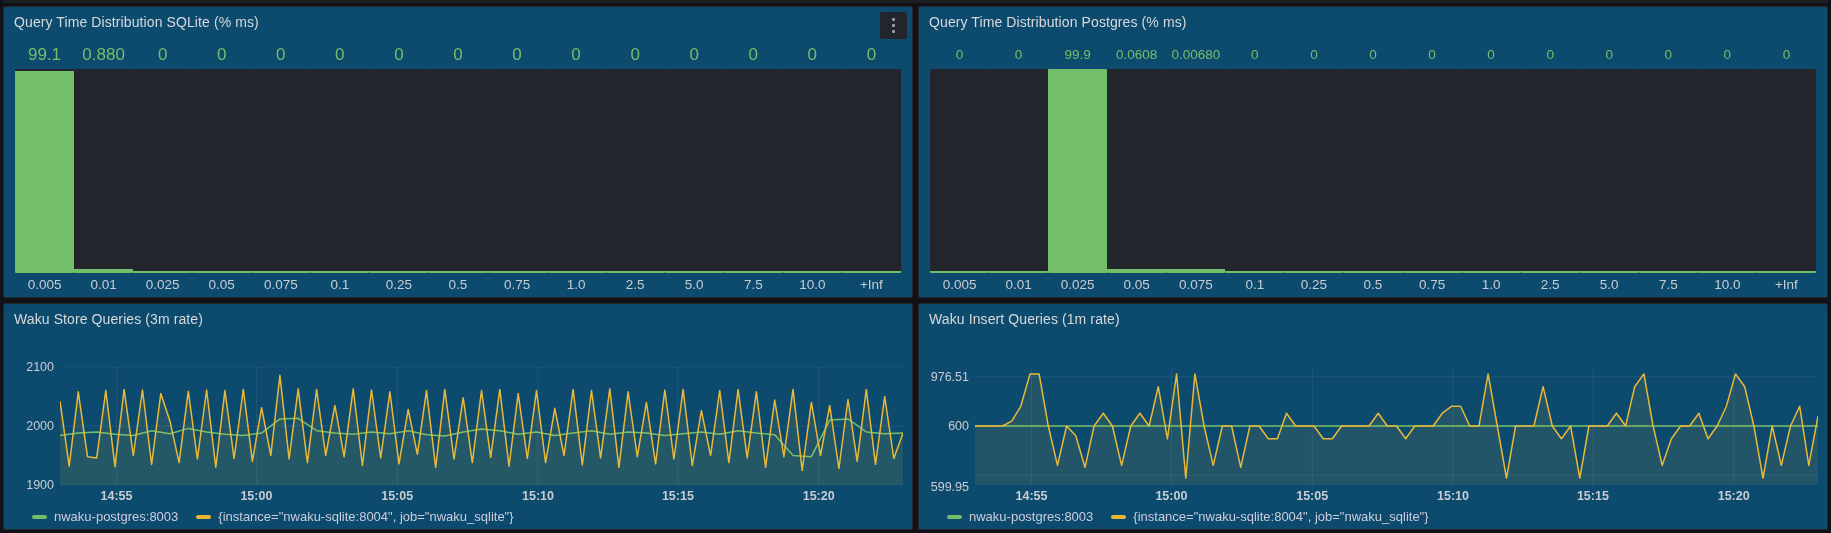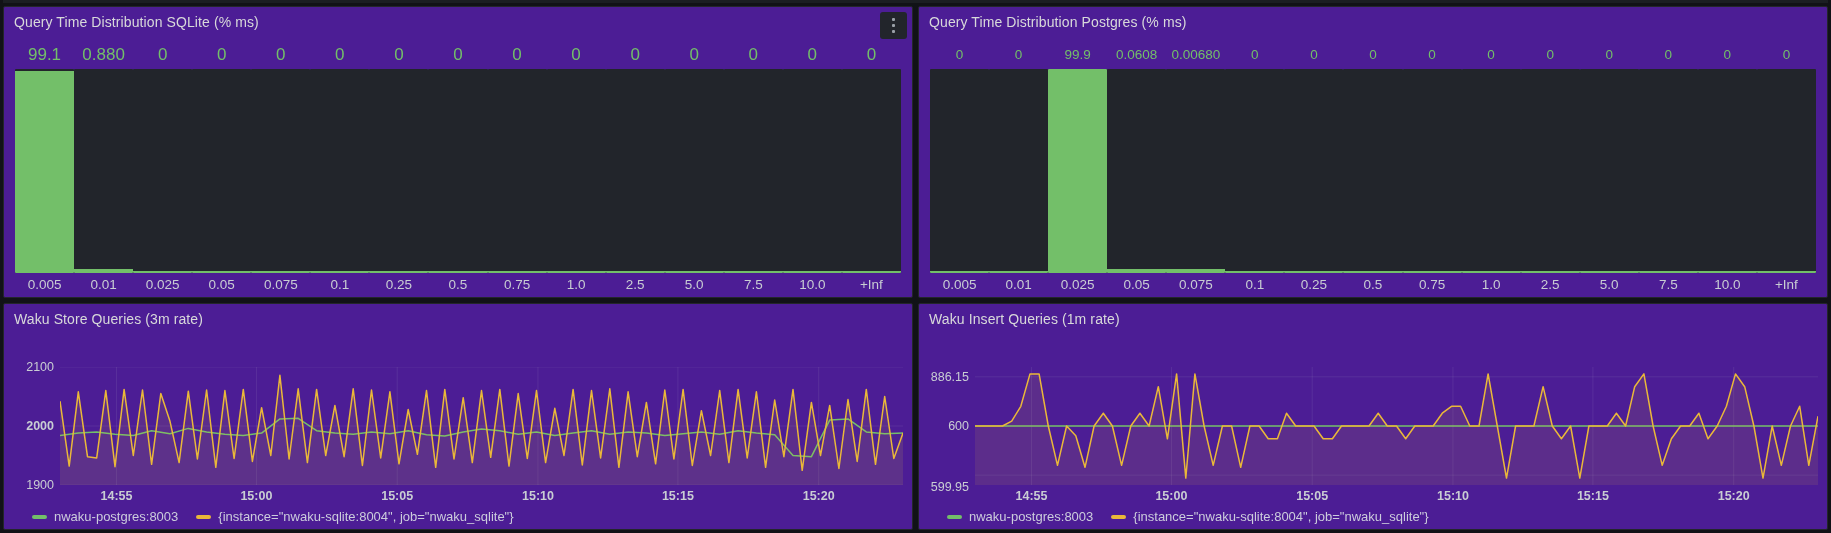--- a/index.html
+++ b/index.html
@@ -8,21 +8,21 @@
     background:#111217;
     font-family:"Liberation Sans",sans-serif;
     -webkit-font-smoothing:antialiased;
   }
   .top-strip{position:absolute;top:0;left:3px;right:3px;height:3px;background:#1b1e23;}
   .dash-grid{
     position:absolute;top:6px;left:3px;right:3px;bottom:3px;
     display:grid;grid-template-columns:1fr 1fr;grid-template-rows:292px 1fr;gap:5px;
   }
   .panel{
-    background:#4c1d95;border:1px solid #23262b;border-radius:2px;
+    background:#0c4a6e;border:1px solid #23262b;border-radius:2px;
     position:relative;display:flex;flex-direction:column;overflow:hidden;
   }
   .panel-header{height:30px;flex:0 0 30px;display:flex;align-items:center;padding-left:10px;}
   .panel-title{margin:0;font-size:14px;font-weight:500;color:#d8d9da;letter-spacing:.1px;}
   
   .kebab{
     position:absolute;top:5px;right:5px;width:27px;height:27px;border-radius:3px;
     background:#22252b;display:flex;flex-direction:column;align-items:center;justify-content:center;gap:3px;
     cursor:pointer;
   }
@@ -289,21 +289,21 @@
       </div>
   </section>
 
   <section class="panel">
     <header class="panel-header">
       <h2 class="panel-title">Waku Store Queries (3m rate)</h2>
     </header>
     <div class="ts-body timeseries">
       <div class="ts-yaxis">
           <div class="y-tick" style="top: 0px;">2100</div>
-          <div class="y-tick" style="top: 59px; font-weight: bold;">2000</div>
+          <div class="y-tick" style="top: 59px;">2000</div>
           <div class="y-tick" style="top: 118px;">1900</div>
         </div>
       <div class="ts-plot">
           <svg width="843" height="118">
             <line x1="0" x2="843" y1="0" y2="0" stroke="rgba(204,204,220,0.10)" stroke-width="1"></line>
             <line x1="0" x2="843" y1="59" y2="59" stroke="rgba(204,204,220,0.10)" stroke-width="1"></line>
             <line x1="0" x2="843" y1="118" y2="118" stroke="rgba(204,204,220,0.10)" stroke-width="1"></line>
             <line x1="56.481" x2="56.481" y1="0" y2="118" stroke="rgba(204,204,220,0.10)" stroke-width="1"></line>
             <line x1="196.419" x2="196.419" y1="0" y2="118" stroke="rgba(204,204,220,0.10)" stroke-width="1"></line>
             <line x1="337.20000000000005" x2="337.20000000000005" y1="0" y2="118" stroke="rgba(204,204,220,0.10)" stroke-width="1"></line>
@@ -337,21 +337,21 @@
         </div>
       </div>
   </section>
 
   <section class="panel">
     <header class="panel-header">
       <h2 class="panel-title">Waku Insert Queries (1m rate)</h2>
     </header>
     <div class="ts-body timeseries">
       <div class="ts-yaxis">
-          <div class="y-tick" style="top: 9.83333px;">886.15</div>
+          <div class="y-tick" style="top: 9.83333px;">976.51</div>
           <div class="y-tick" style="top: 59px;">600</div>
           <div class="y-tick" style="top: 120px;">599.95</div>
         </div>
       <div class="ts-plot">
           <svg width="843" height="118">
             <line x1="0" x2="843" y1="9.833333333333332" y2="9.833333333333332" stroke="rgba(204,204,220,0.10)" stroke-width="1"></line>
             <line x1="0" x2="843" y1="59" y2="59" stroke="rgba(204,204,220,0.10)" stroke-width="1"></line>
             <line x1="0" x2="843" y1="108.16666666666666" y2="108.16666666666666" stroke="rgba(204,204,220,0.10)" stroke-width="1"></line>
             <line x1="56.481" x2="56.481" y1="0" y2="118" stroke="rgba(204,204,220,0.10)" stroke-width="1"></line>
             <line x1="196.419" x2="196.419" y1="0" y2="118" stroke="rgba(204,204,220,0.10)" stroke-width="1"></line>

